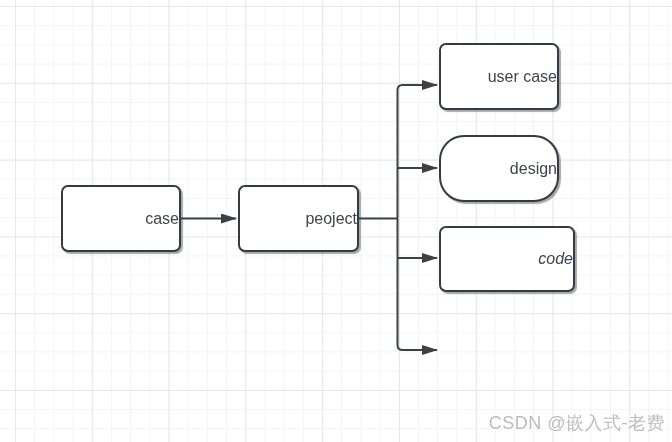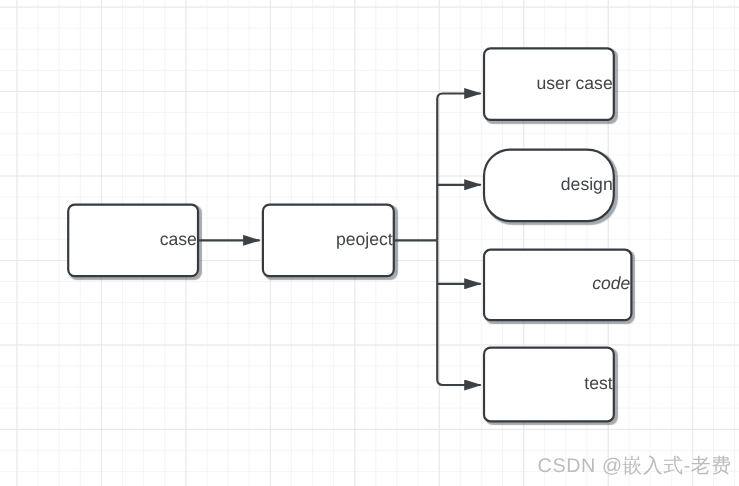--- a/index.html
+++ b/index.html
@@ -93,19 +93,16 @@
   </div>
 
   <div class="node node-design">
     <span>design</span>
   </div>
 
   <div class="node node-code">
     <span>code</span>
   </div>
 
-  <div class="node node-test">
-    <span>test</span>
-  </div>
 
   <div class="watermark">CSDN @嵌入式-老费</div>
 
 </div>
 
 </body></html>

